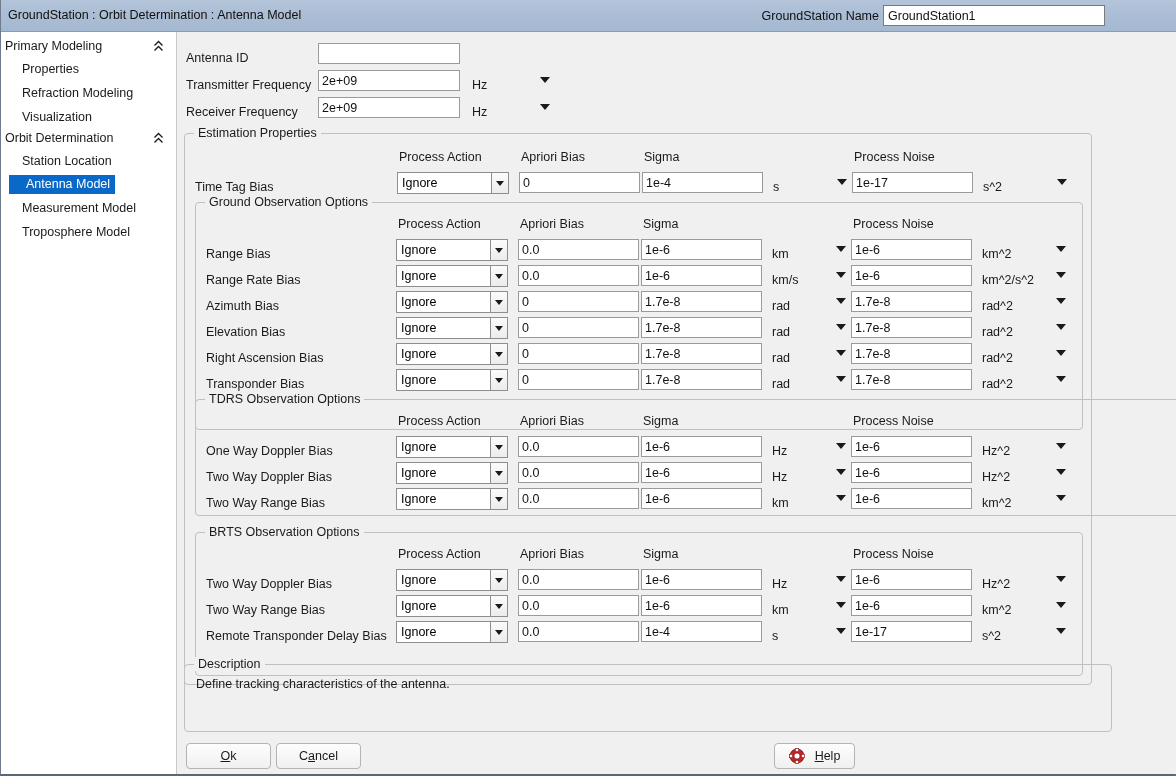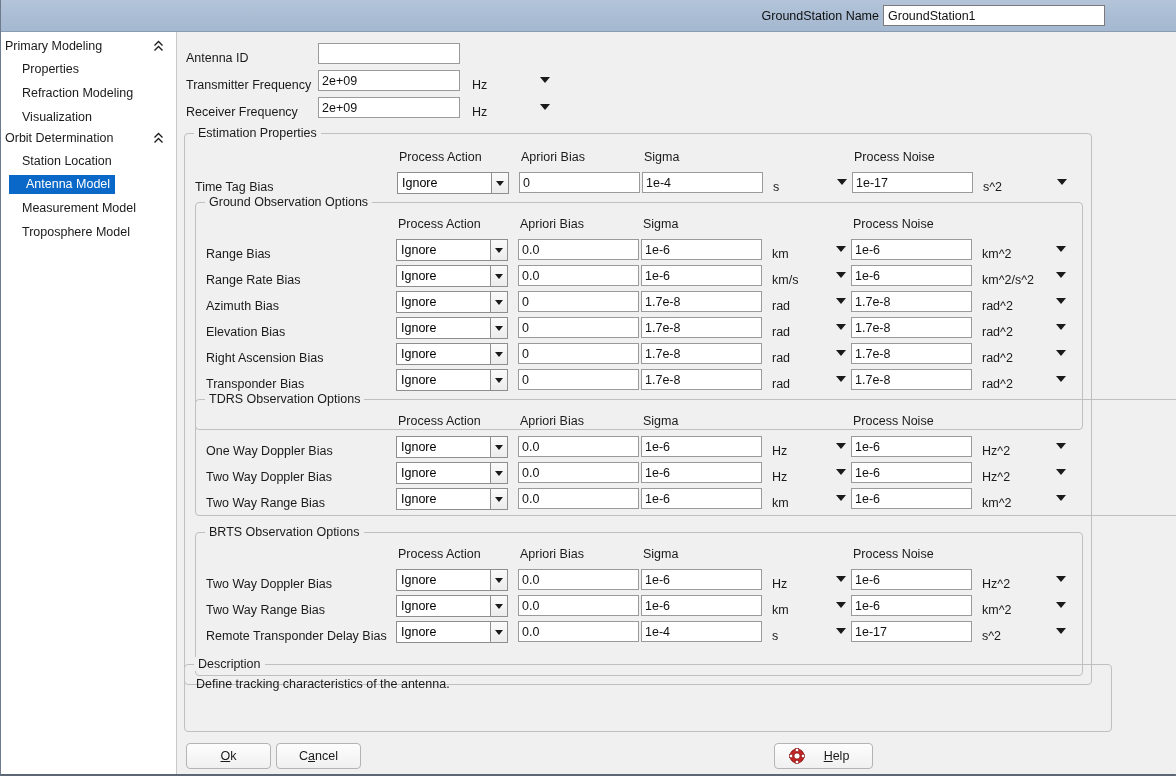--- a/index.html
+++ b/index.html
@@ -211,20 +211,21 @@
     margin-top: -8px;
     width: 16px; height: 16px;
   }
 </style>
 </head>
 <body>
 
 <div id="app">
 
   <div class="titlebar">
+    <div class="tb-title">GroundStation : Orbit Determination : Antenna Model</div>
     <div class="tb-name-label">GroundStation Name</div>
     <input class="tb-name-input" type="text" value="GroundStation1" style="">
   </div>
 
   <div class="sidebar">
 
     <div class="side-group" style="top:7px;">
       <span>Primary Modeling</span>
       <span class="chev">
         <svg width="11" height="13" viewBox="0 0 11 13">
@@ -519,21 +520,21 @@
       <div class="gtitle">Description</div>
       <div class="lbl" style="left:11px; top:12px;">Define tracking characteristics of the antenna.</div>
     </div>
 
     <div class="btn" style="left:8px; top:711px; width:85px; height:26px;">
       <span class="btxt"><span class="u">O</span>k</span>
     </div>
     <div class="btn" style="left:98px; top:711px; width:85px; height:26px;">
       <span class="btxt">C<span class="u">a</span>ncel</span>
     </div>
-    <div class="btn" style="left:596px; top:711px; width:99px; height:26px;">
+    <div class="btn" style="left:596px; top:711px; width:81px; height:26px;">
       <span class="helpicon">
         <svg width="16" height="16" viewBox="0 0 16 16">
           <circle cx="8" cy="8" r="7" fill="#c52525" stroke="#8c1010" stroke-width="1"></circle>
           <circle cx="8" cy="8" r="3.1" fill="#ffffff" stroke="#8c1010" stroke-width="0.8"></circle>
           <rect x="6.3" y="0.6" width="3.4" height="3.0" fill="#ffffff" stroke="#8c1010" stroke-width="0.6"></rect>
           <rect x="6.3" y="12.4" width="3.4" height="3.0" fill="#ffffff" stroke="#8c1010" stroke-width="0.6"></rect>
           <rect x="0.6" y="6.3" width="3.0" height="3.4" fill="#ffffff" stroke="#8c1010" stroke-width="0.6"></rect>
           <rect x="12.4" y="6.3" width="3.0" height="3.4" fill="#ffffff" stroke="#8c1010" stroke-width="0.6"></rect>
         </svg>
       </span>

